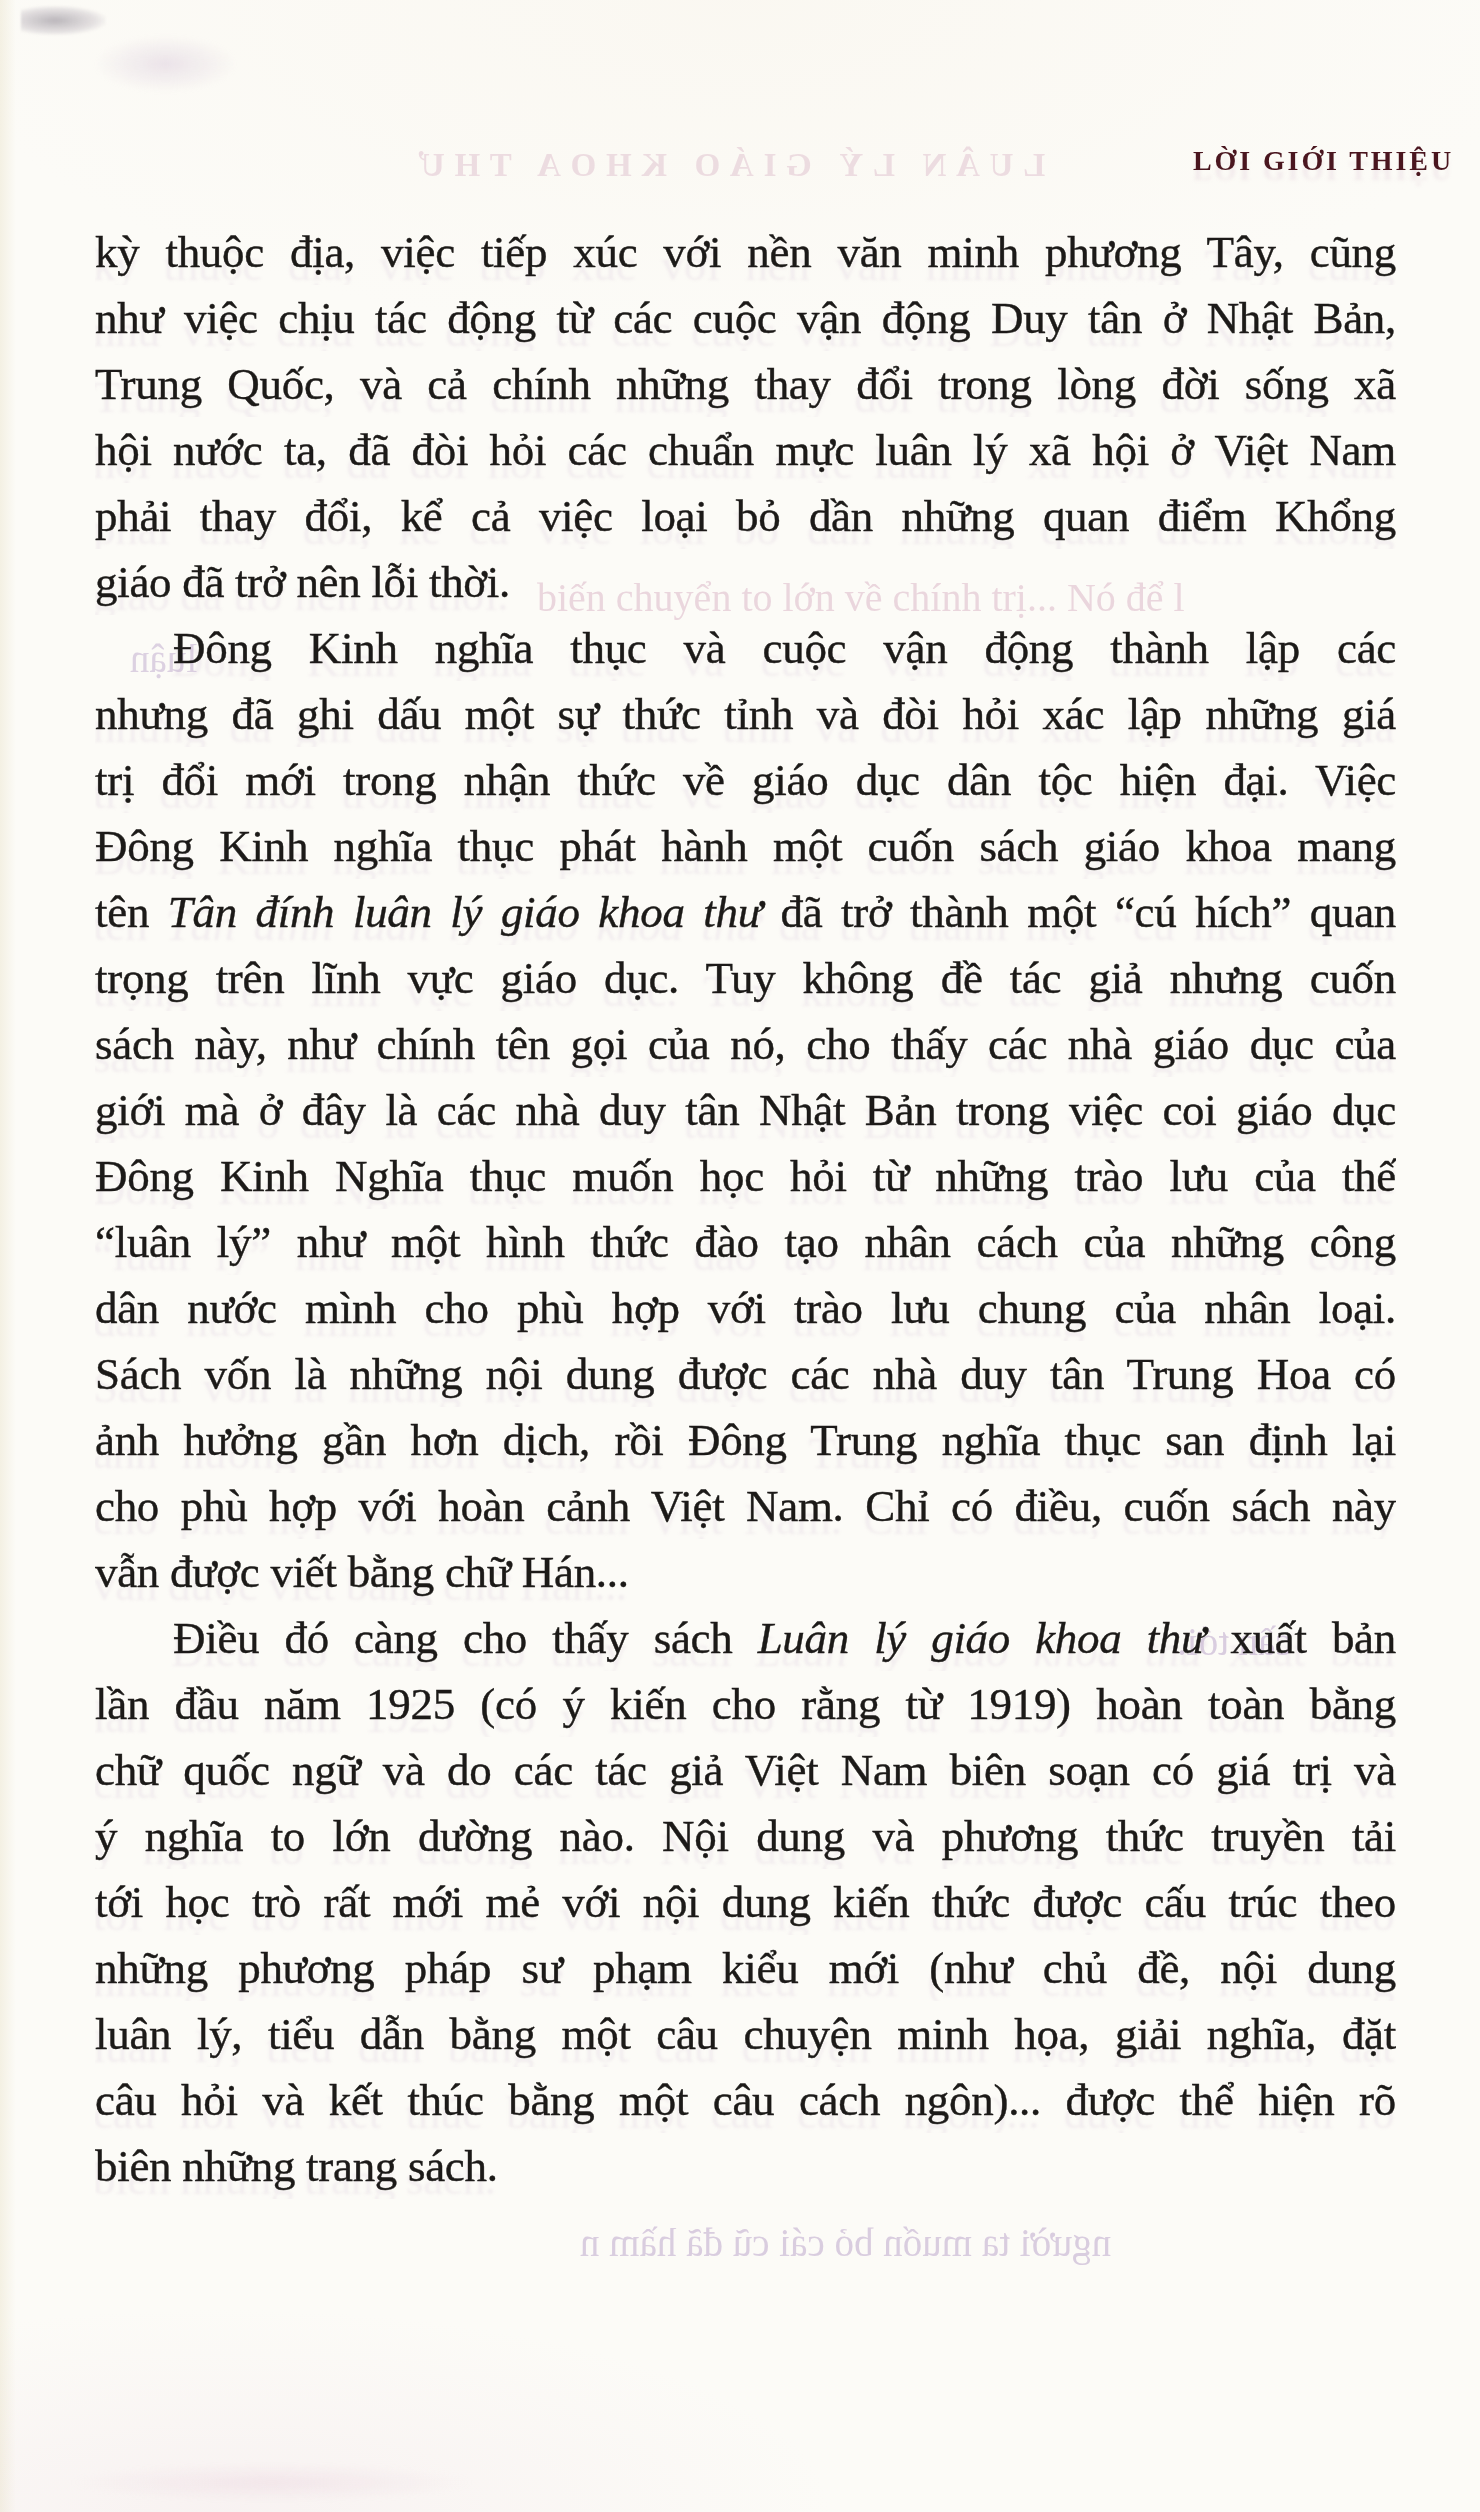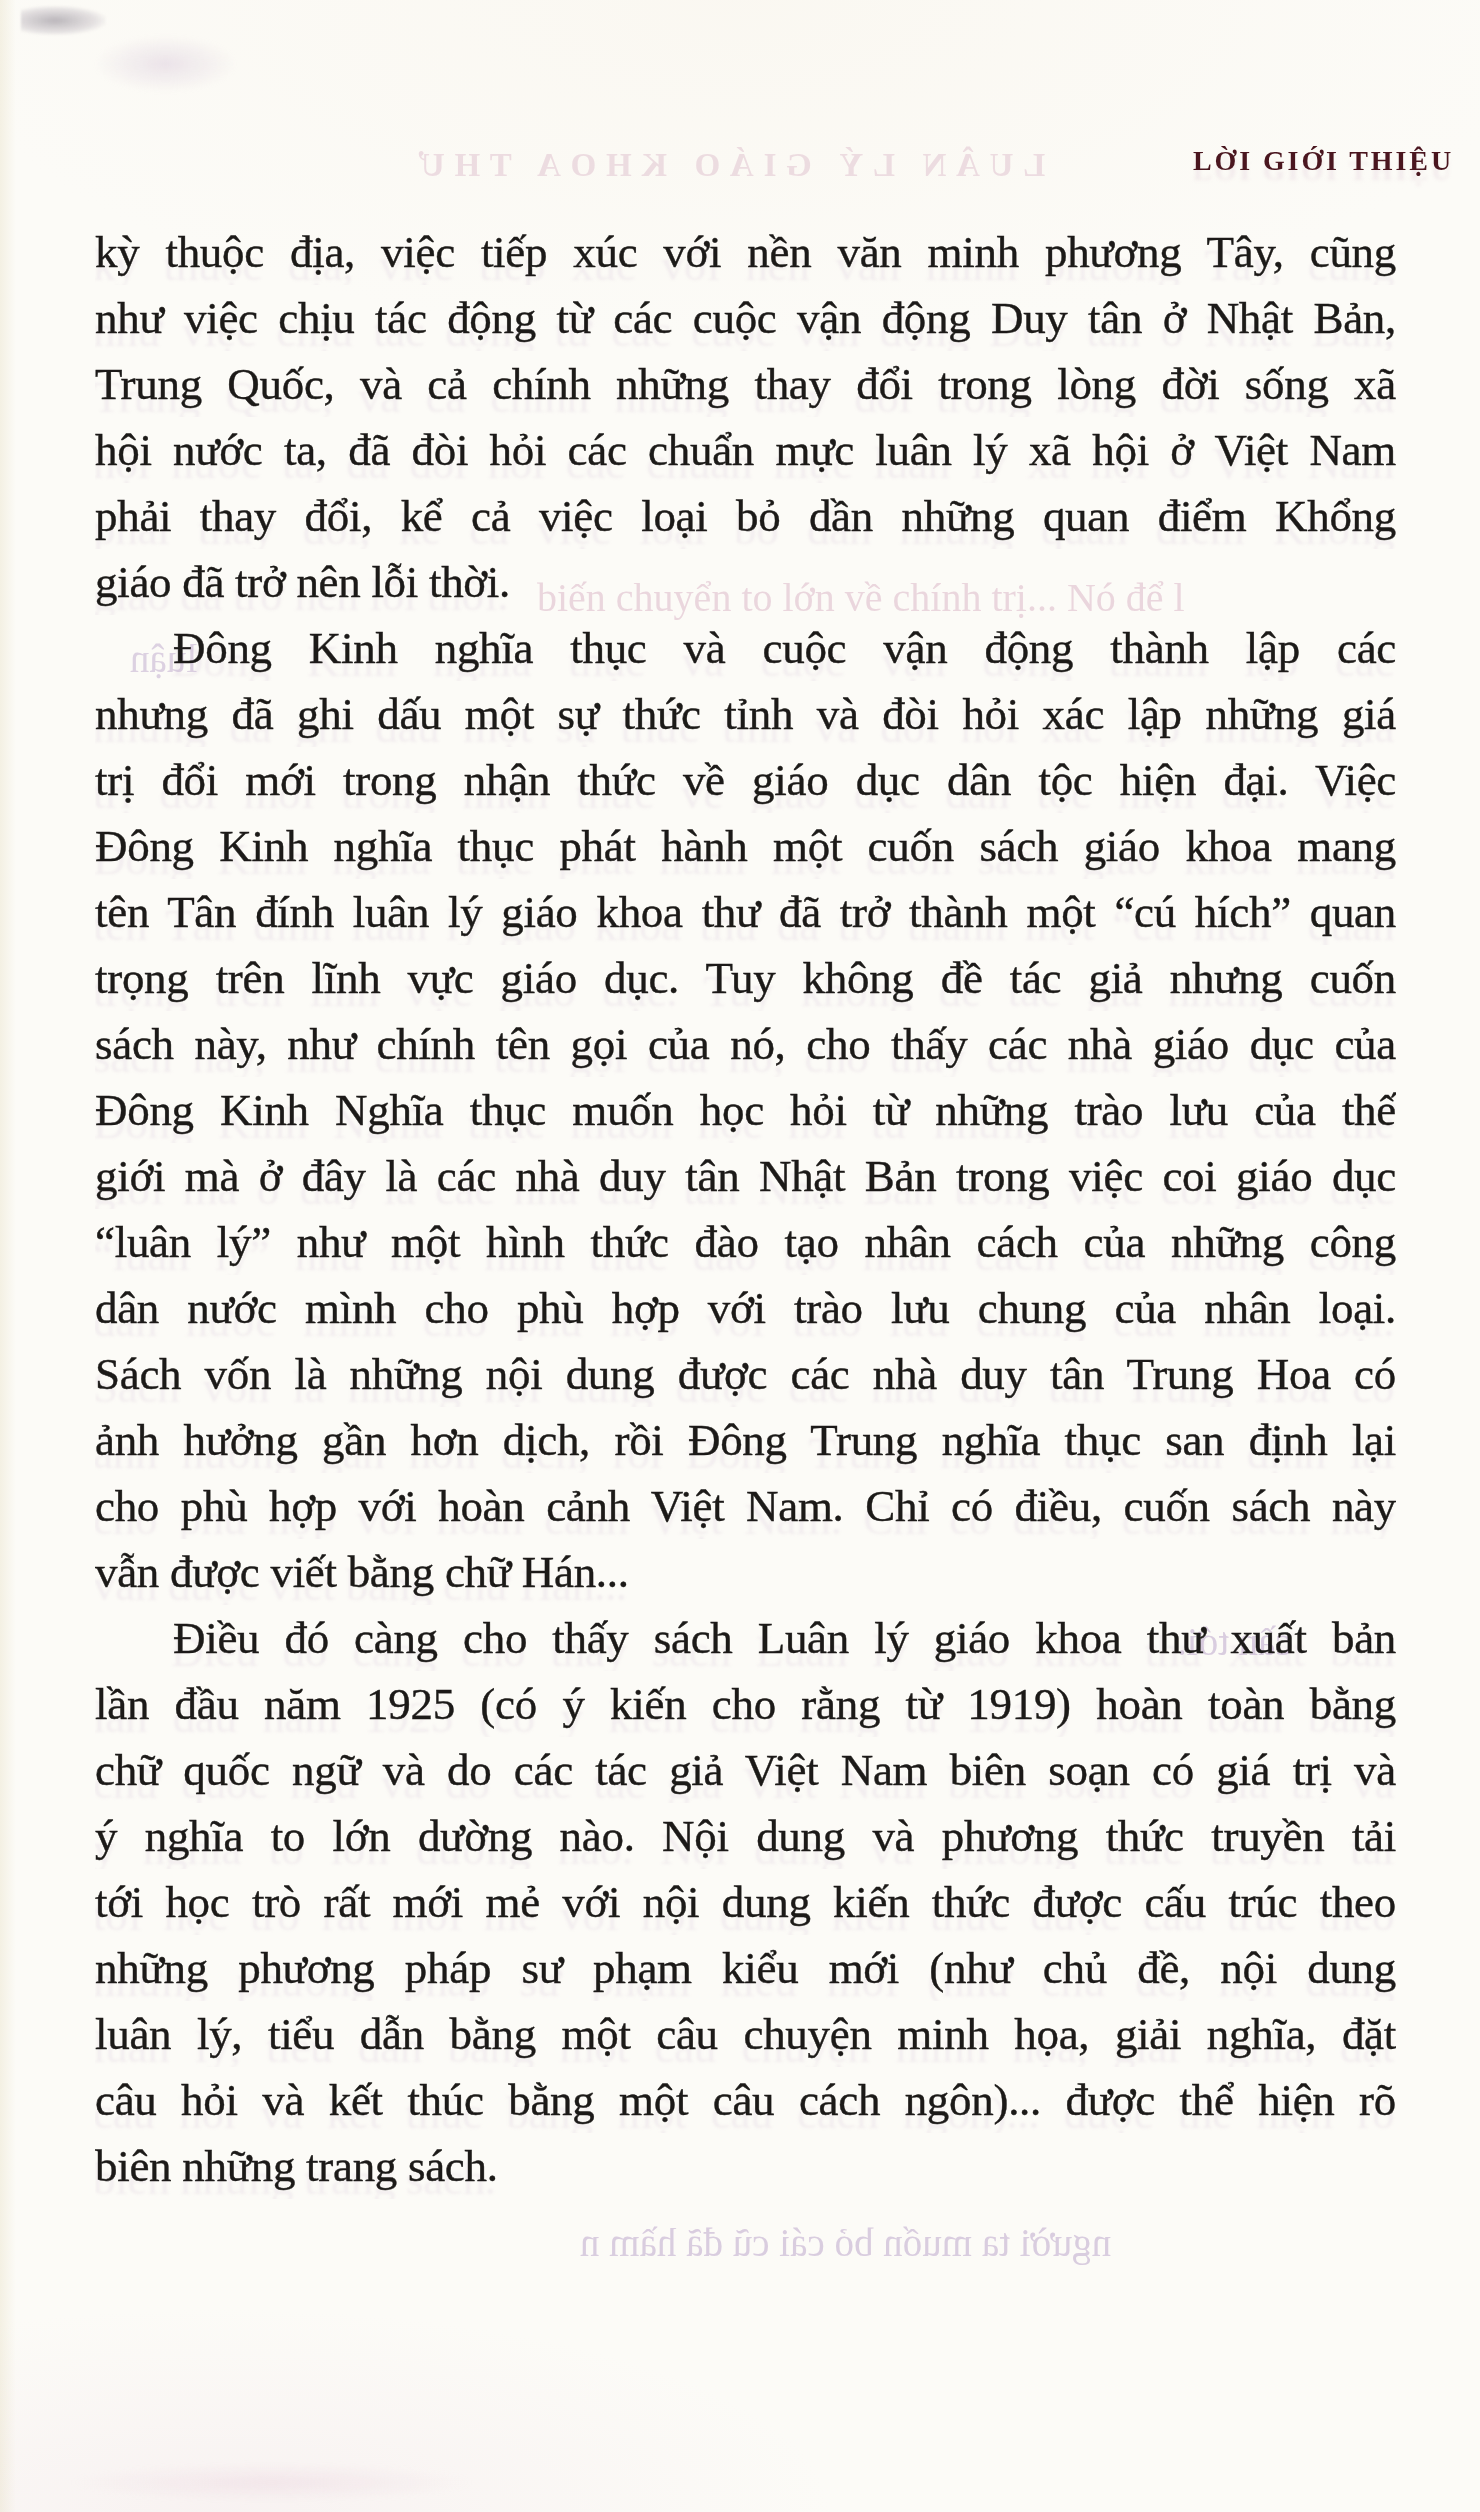--- a/index.html
+++ b/index.html
@@ -78,21 +78,21 @@
     height:66px;line-height:66px;
     font-size:45px;letter-spacing:-0.3px;
     color:var(--ink);
     text-align:justify;text-align-last:justify;
     overflow:hidden;white-space:normal;
     -webkit-text-stroke:0.4px var(--ink);
     text-shadow:-1.9px 12.6px 2.9px rgba(198,170,202,.17);
   }
   .line.last{text-align-last:left;}
   .line.indent{text-indent:78px;}
-  .it{}
+  .it{font-style:italic;}
 
   .page-number{
     position:absolute;top:2324px;left:0;right:43px;
     text-align:center;
     font-size:43px;font-weight:bold;
     color:var(--pagenum);
     -webkit-text-stroke:0.3px var(--pagenum);
   }
 </style>
 </head>
@@ -121,22 +121,22 @@
       <div class="line"><span>hội nước ta, đã đòi hỏi các chuẩn mực luân lý xã hội ở Việt Nam</span></div>
       <div class="line"><span>phải thay đổi, kể cả việc loại bỏ dần những quan điểm Khổng</span></div>
       <div class="line last"><span>giáo đã trở nên lỗi thời.</span></div>
       <div class="line indent"><span>Đông Kinh nghĩa thục và cuộc vận động thành lập các</span></div>
       <div class="line"><span>nhưng đã ghi dấu một sự thức tỉnh và đòi hỏi xác lập những giá</span></div>
       <div class="line"><span>trị đổi mới trong nhận thức về giáo dục dân tộc hiện đại. Việc</span></div>
       <div class="line"><span>Đông Kinh nghĩa thục phát hành một cuốn sách giáo khoa mang</span></div>
       <div class="line"><span>tên </span><span class="it">Tân đính luân lý giáo khoa thư</span><span> đã trở thành một “cú hích” quan</span></div>
       <div class="line"><span>trọng trên lĩnh vực giáo dục. Tuy không đề tác giả nhưng cuốn</span></div>
       <div class="line"><span>sách này, như chính tên gọi của nó, cho thấy các nhà giáo dục của</span></div>
+      <div class="line"><span>giới mà ở đây là các nhà duy tân Nhật Bản trong việc coi giáo dục</span></div>
       <div class="line"><span>Đông Kinh Nghĩa thục muốn học hỏi từ những trào lưu của thế</span></div>
-      <div class="line"><span>giới mà ở đây là các nhà duy tân Nhật Bản trong việc coi giáo dục</span></div>
       <div class="line"><span>“luân lý” như một hình thức đào tạo nhân cách của những công</span></div>
       <div class="line"><span>dân nước mình cho phù hợp với trào lưu chung của nhân loại.</span></div>
       <div class="line"><span>Sách vốn là những nội dung được các nhà duy tân Trung Hoa có</span></div>
       <div class="line"><span>ảnh hưởng gần hơn dịch, rồi Đông Trung nghĩa thục san định lại</span></div>
       <div class="line"><span>cho phù hợp với hoàn cảnh Việt Nam. Chỉ có điều, cuốn sách này</span></div>
       <div class="line last"><span>vẫn được viết bằng chữ Hán...</span></div>
       <div class="line indent"><span>Điều đó càng cho thấy sách </span><span class="it">Luân lý giáo khoa thư</span><span> xuất bản</span></div>
       <div class="line"><span>lần đầu năm 1925 (có ý kiến cho rằng từ 1919) hoàn toàn bằng</span></div>
       <div class="line"><span>chữ quốc ngữ và do các tác giả Việt Nam biên soạn có giá trị và</span></div>
       <div class="line"><span>ý nghĩa to lớn dường nào. Nội dung và phương thức truyền tải</span></div>

